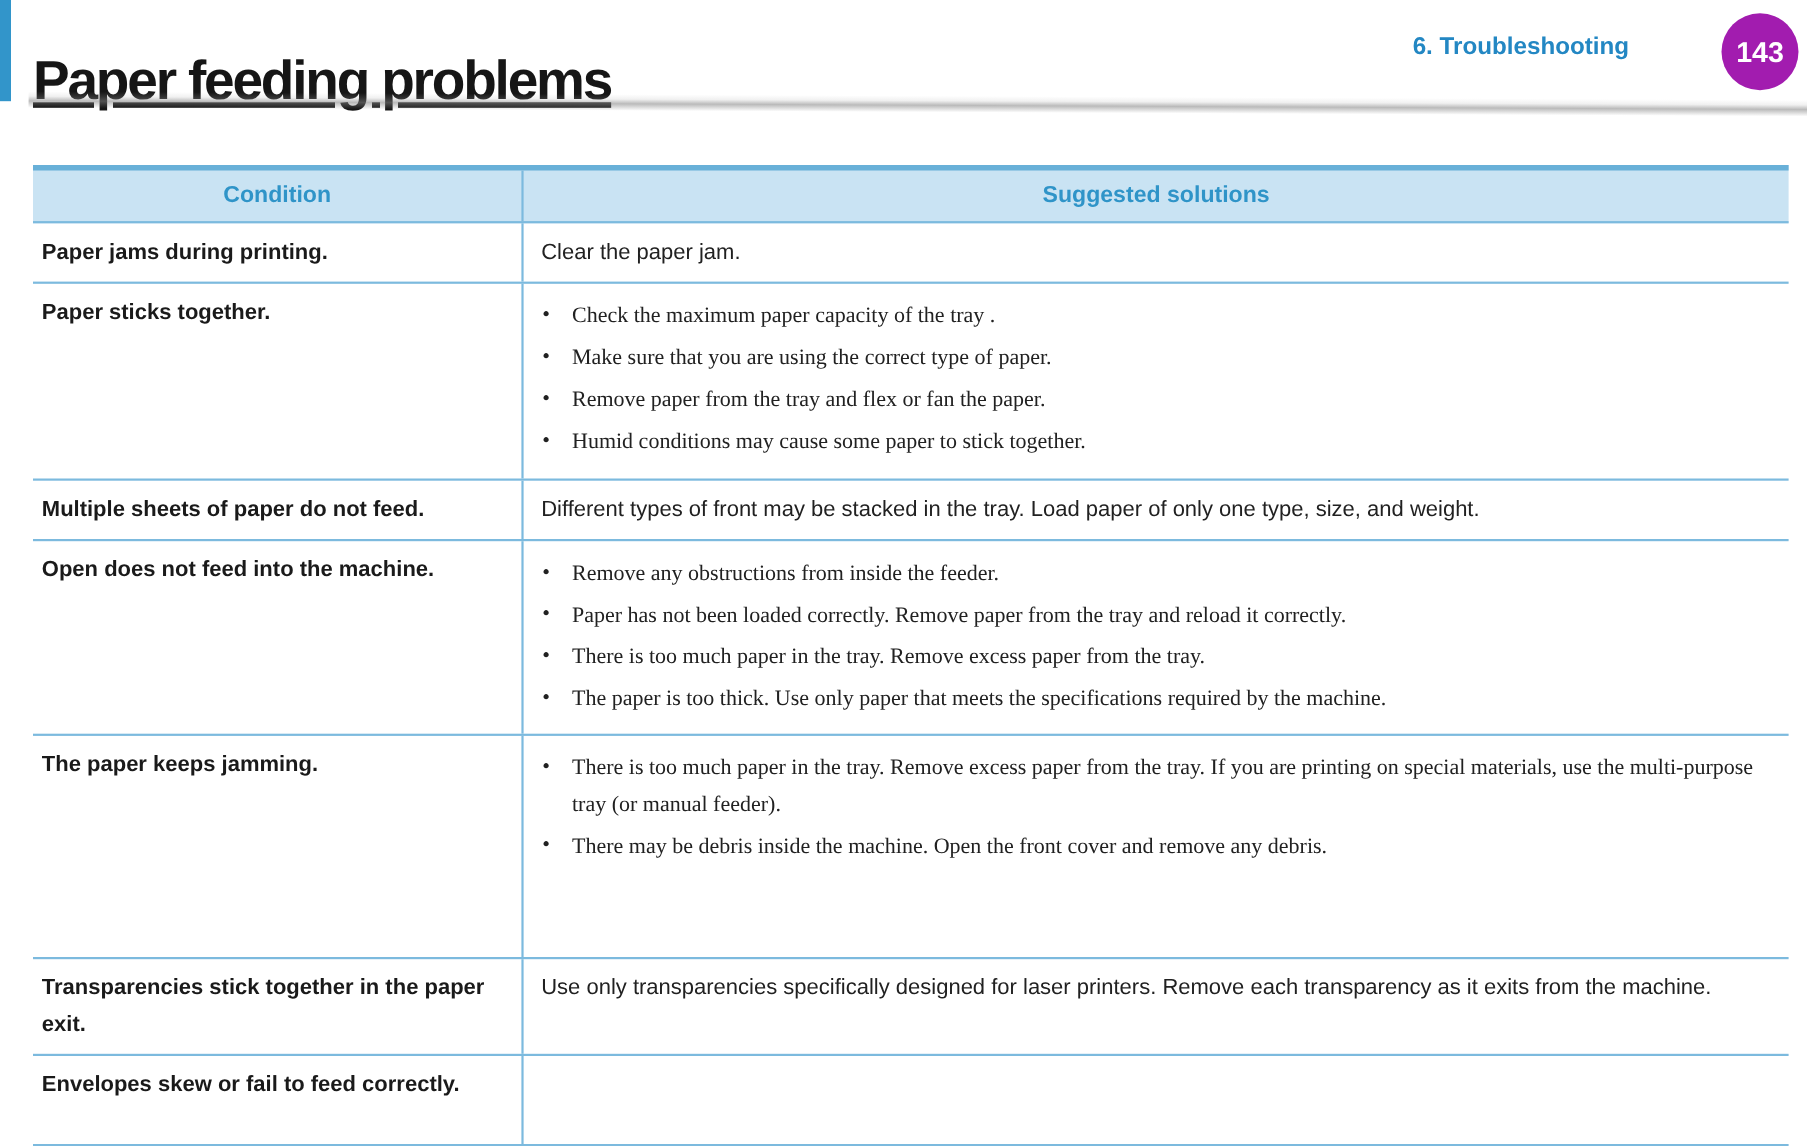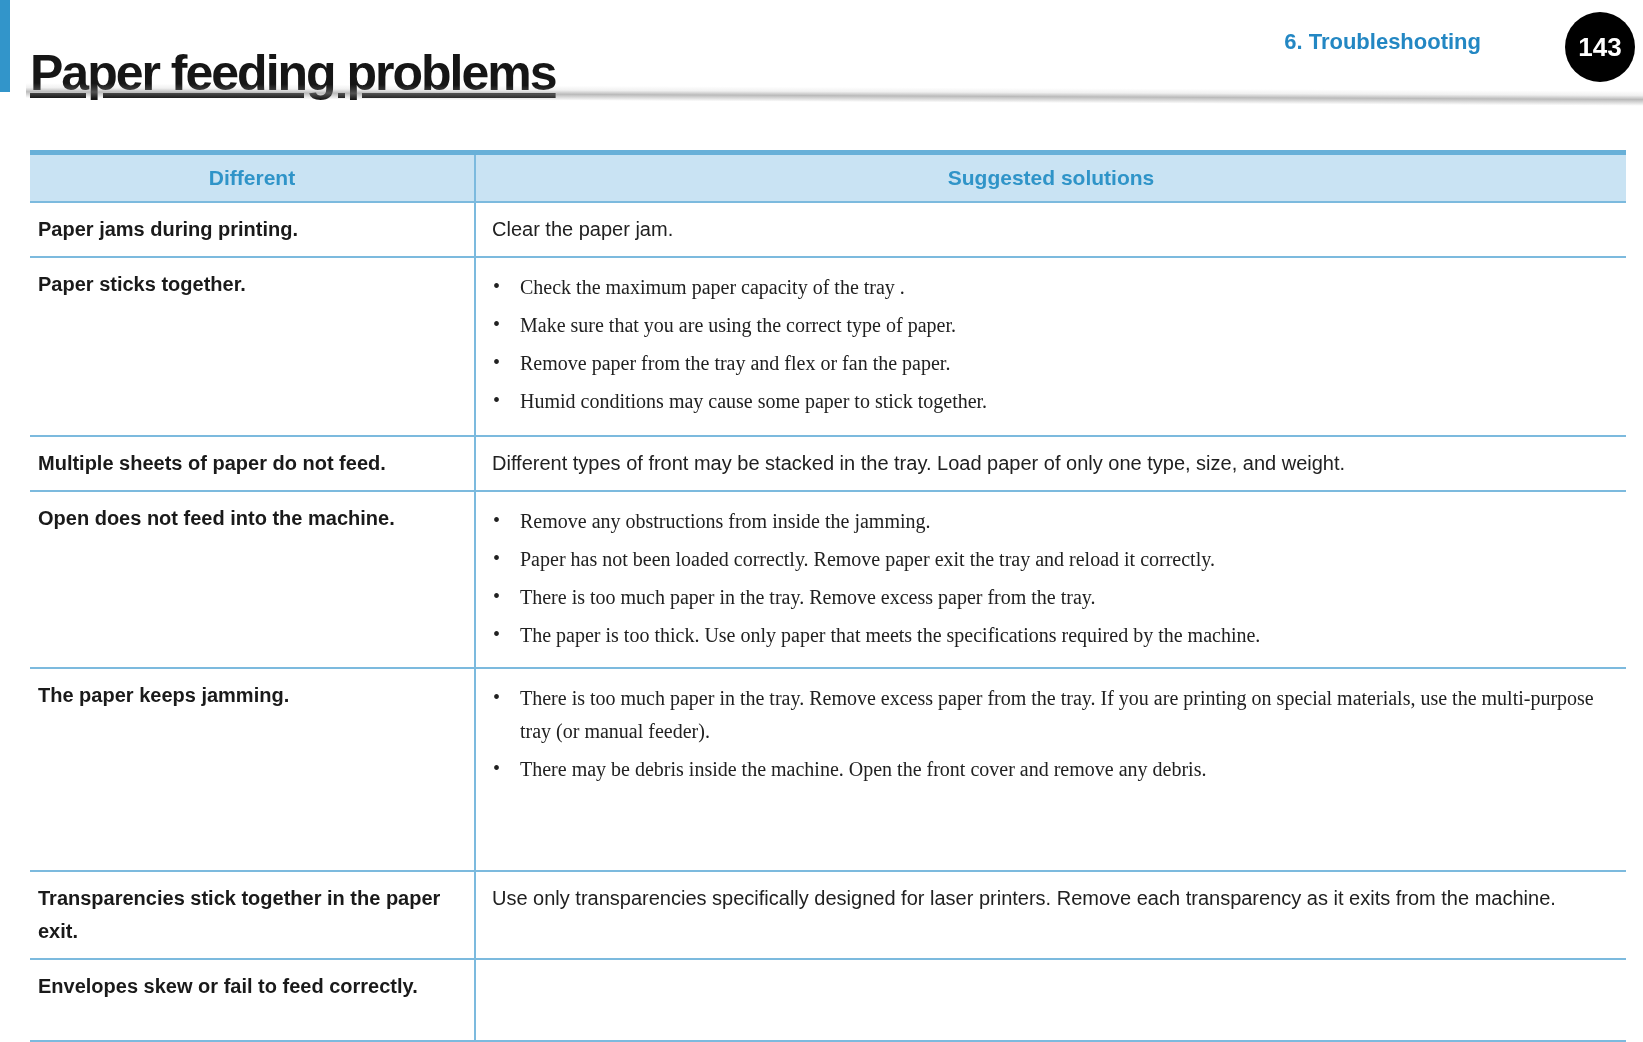--- a/index.html
+++ b/index.html
@@ -15,21 +15,21 @@
     font-size:50px;font-weight:bold;letter-spacing:-2px;line-height:66px;color:#161616;
     white-space:nowrap;
     text-decoration:underline;
   }
   .chapter-label{
     position:absolute;top:29px;right:162px;
     font-size:22px;font-weight:bold;color:#2387c3;white-space:nowrap;
   }
   .page-badge{
     position:absolute;left:1565px;top:12px;width:70px;height:70px;border-radius:50%;
-    background:#000000;color:#ffffff;font-size:26px;font-weight:bold;
+    background:#a21caf;color:#ffffff;font-size:26px;font-weight:bold;
     display:flex;align-items:center;justify-content:center;
   }
   .header-shadow{
     position:absolute;left:26px;top:83px;width:1617px;height:15px;
     background:linear-gradient(to bottom,
       rgba(255,255,255,0) 0%,
       rgba(175,175,175,0.18) 30%,
       rgba(130,130,130,0.55) 58%,
       rgba(255,255,255,0) 100%);
     transform:rotate(0.28deg);transform-origin:0 50%;
@@ -79,21 +79,21 @@
 <div class="chapter-label">6.  Troubleshooting</div>
 
 <div class="page-badge">
   <span>143</span>
 </div>
 
 <div class="header-shadow"></div>
 
 <div class="doc-table">
   <div class="t-head">
-    <div class="h-cell first">Different</div>
+    <div class="h-cell first">Condition</div>
     <div class="h-cell">Suggested solutions</div>
   </div>
   <div id="table-body">
       <div class="t-row">
         <div class="cell cond">Paper jams during printing.</div>
         <div class="cell sol">
           <div class="sol-text">Clear the paper jam.</div>
         </div>
       </div>
       <div class="t-row">
@@ -110,22 +110,22 @@
       <div class="t-row">
         <div class="cell cond">Multiple sheets of paper do not feed.</div>
         <div class="cell sol">
           <div class="sol-text">Different types of front may be stacked in the tray. Load paper of only one type, size, and weight.</div>
         </div>
       </div>
       <div class="t-row">
         <div class="cell cond">Open does not feed into the machine.</div>
         <div class="cell sol">
           <ul>
-            <li>Remove any obstructions from inside the jamming.</li>
-            <li>Paper has not been loaded correctly. Remove paper exit the tray and reload it correctly.</li>
+            <li>Remove any obstructions from inside the feeder.</li>
+            <li>Paper has not been loaded correctly. Remove paper from the tray and reload it correctly.</li>
             <li>There is too much paper in the tray. Remove excess paper from the tray.</li>
             <li>The paper is too thick. Use only paper that meets the specifications required by the machine.</li>
           </ul>
         </div>
       </div>
       <div class="t-row">
         <div class="cell cond">The paper keeps jamming.</div>
         <div class="cell sol">
           <ul>
             <li>There is too much paper in the tray. Remove excess paper from the tray. If you are printing on special materials, use the multi-purpose tray (or manual feeder).</li>

